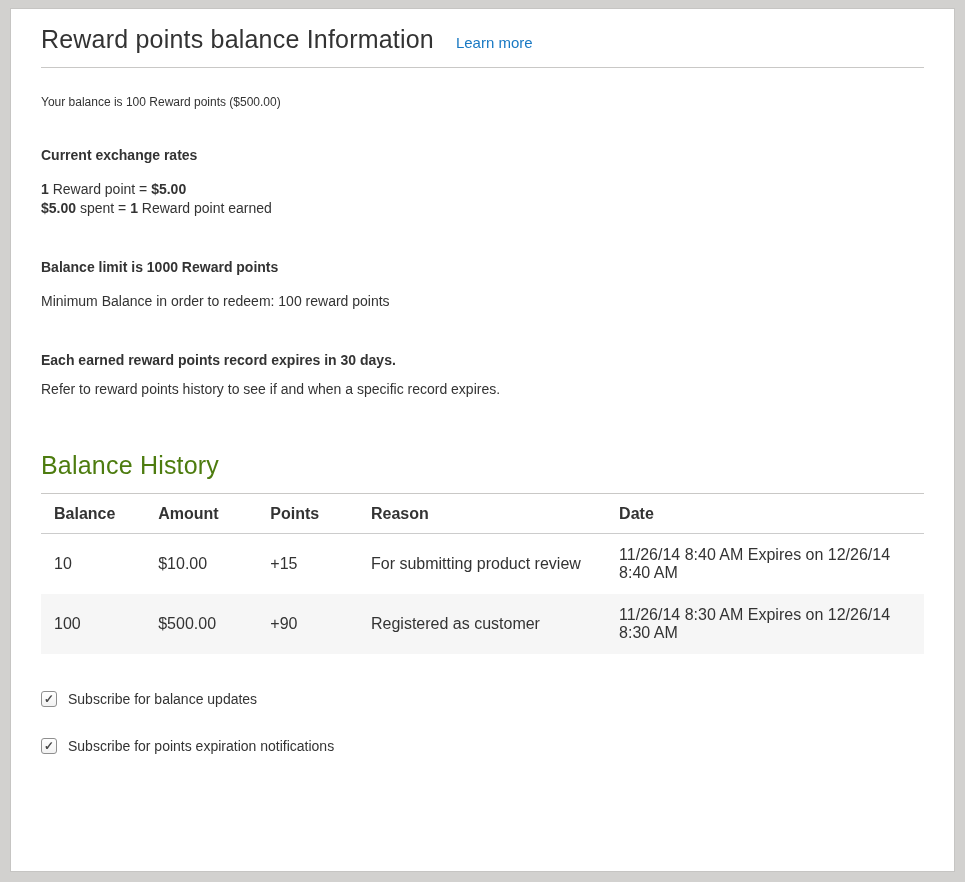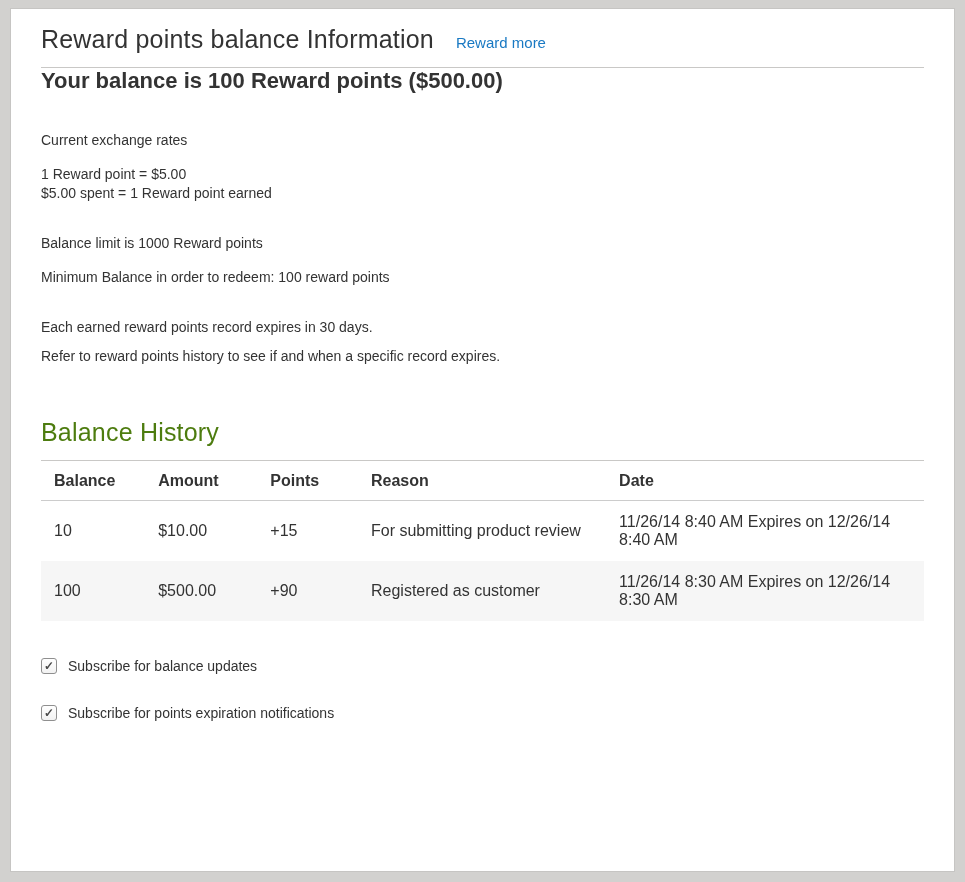--- a/index.html
+++ b/index.html
@@ -35,26 +35,27 @@
     letter-spacing: 0.2px;
   }
   .learn-more {
     margin-left: 22px;
     font-size: 15px;
     color: #1979c3;
     text-decoration: none;
     cursor: pointer;
   }
   .balance-summary {
-    font-size: 22px;
-    font-weight: 700;
+    margin-top: 27px;
+    font-size: 12px;
+    font-weight: 400;
   }
   p.body-line { font-size: 14px; line-height: 19px; }
-  .bold { font-weight: 400; }
-  .mt-lg { margin-top: 31px; }
+  .bold { font-weight: 700; }
+  .mt-lg { margin-top: 40px; }
   .mt-md { margin-top: 15px; }
   .mt-sm { margin-top: 10px; }
   .exchange-heading { margin-top: 37px; }
   h2.section-heading {
     font-size: 25px;
     font-weight: 300;
     color: #4d7c0f;
     letter-spacing: 0.2px;
     border-bottom: 1px solid #c9c8c6;
     padding-bottom: 13px;
@@ -109,21 +110,21 @@
   }
 </style>
 </head>
 <body>
 
 <div class="page">
   <div class="card">
 
     <div class="title-row">
       <h1>Reward points balance Information</h1>
-      <a class="learn-more">Reward more</a>
+      <a class="learn-more">Learn more</a>
     </div>
 
     <p class="balance-summary">Your balance is 100 Reward points ($500.00)</p>
 
     <p class="body-line bold exchange-heading">Current exchange rates</p>
 
     <p class="body-line mt-md"><span class="bold">1</span> <span>Reward point =</span> <span class="bold">$5.00</span></p>
 
     <p class="body-line"><span class="bold">$5.00</span> <span>spent =</span> <span class="bold">1</span> <span>Reward point earned</span></p>
 

